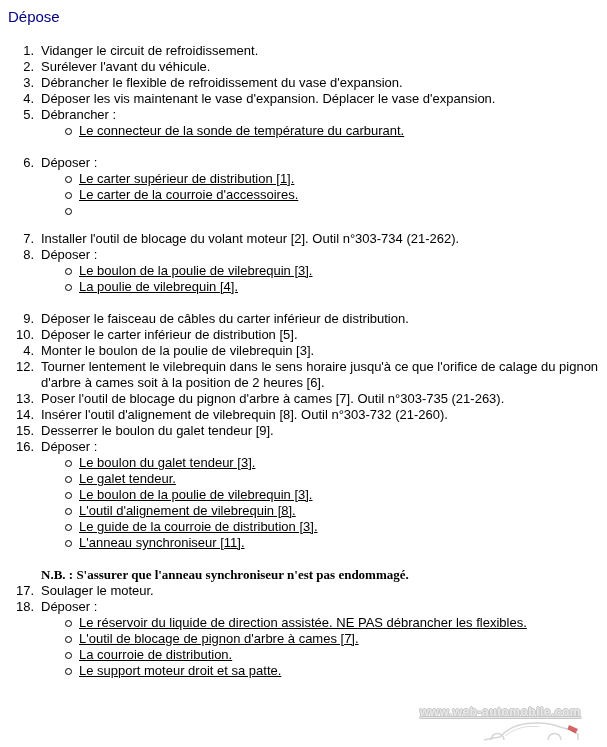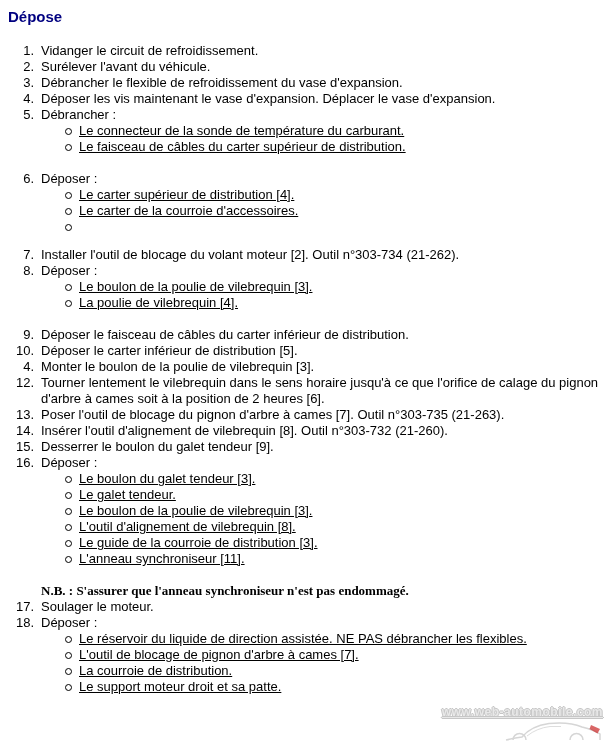--- a/index.html
+++ b/index.html
@@ -5,38 +5,38 @@
   html, body { margin:0; padding:0; }
   body {
     width:607px; height:747px;
     background:#ffffff;
     font-family:"Liberation Sans", sans-serif;
     font-size:13px; color:#000;
     position:relative; overflow:hidden;
   }
   .page { padding:8px 8px 0 8px; }
   .title {
-    font-size:15px; font-weight:bold;
+    font-size:15px; font-weight:normal;
     margin:0 0 18px 0; line-height:17px;
   }
   .block { }
   .gap-after { margin-bottom:16px; }
   .item-row { display:flex; line-height:16px; }
   .num { flex:0 0 26px; text-align:right; margin-right:7px; white-space:nowrap; }
   .itxt { flex:1; }
   .sub-row { display:flex; line-height:16px; padding-left:57px;text-decoration:underline; }
   .bullet {
     flex:0 0 auto; width:5px; height:5px;
     border:1px solid #000; border-radius:50%;
     margin:5px 7px 0 0; background:transparent;
   }
   .stxt { flex:1; }
   .note { margin-left:33px; font-weight:bold; line-height:16px;font-family:Liberation Serif, serif; }
   .watermark {
-    position:absolute; right:4px; bottom:2px;
+    position:absolute; right:26px; bottom:2px;
     text-align:right; pointer-events:none;
   }
   .wm-text {
     font-weight:bold; font-size:12px; letter-spacing:0.5px;
     color:#e8e8e8;
     text-shadow:-1px 0 #c6c6c6, 0 1px #c6c6c6, 1px 0 #c6c6c6, 0 -1px #c6c6c6;
     text-decoration:underline;
     line-height:13px;
   }
   .wm-car { display:block; margin:-2px 0 0 auto; }
@@ -65,33 +65,29 @@
           <span class="itxt">Déposer les vis maintenant le vase d'expansion. Déplacer le vase d'expansion.</span>
         </div>
         <div class="item-row">
           <span class="num">5.</span>
           <span class="itxt">Débrancher :</span>
         </div>
         <div class="sub-row">
           <span class="bullet"></span>
           <span class="stxt">Le connecteur de la sonde de température du carburant.</span>
         </div>
-        <div class="sub-row">
-          <span class="bullet"></span>
-          <span class="stxt">Le faisceau de câbles du carter supérieur de distribution.</span>
-        </div>
       </div>
       <div class="block gap-after">
         <div class="item-row">
           <span class="num">6.</span>
           <span class="itxt">Déposer :</span>
         </div>
         <div class="sub-row">
           <span class="bullet"></span>
-          <span class="stxt">Le carter supérieur de distribution [4].</span>
+          <span class="stxt">Le carter supérieur de distribution [1].</span>
         </div>
         <div class="sub-row">
           <span class="bullet"></span>
           <span class="stxt">Le carter de la courroie d'accessoires.</span>
         </div>
         <div class="sub-row">
           <span class="bullet"></span>
         </div>
       </div>
       <div class="block gap-after">

